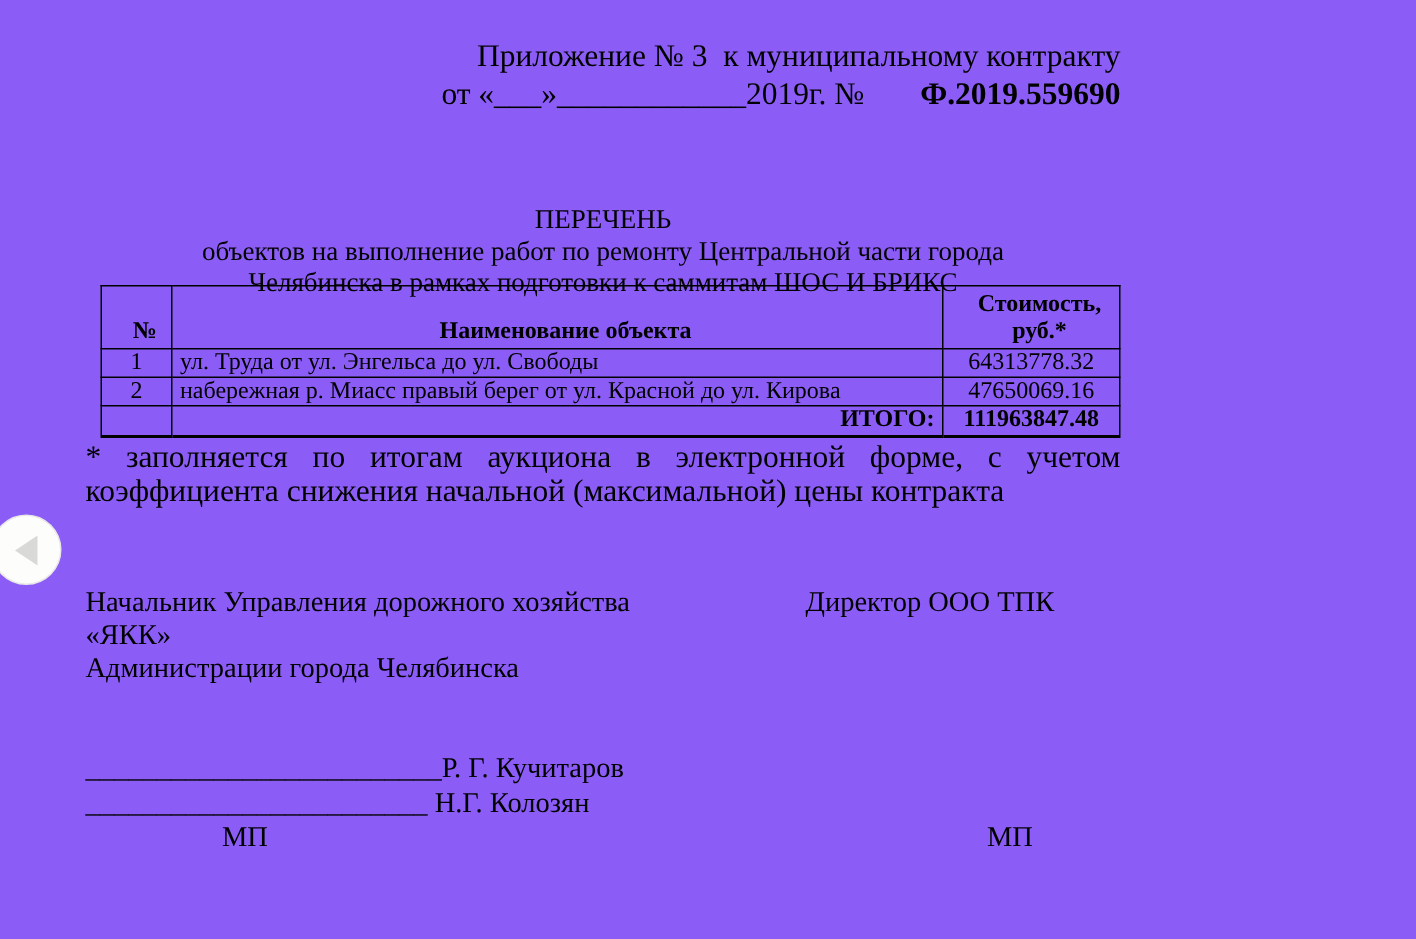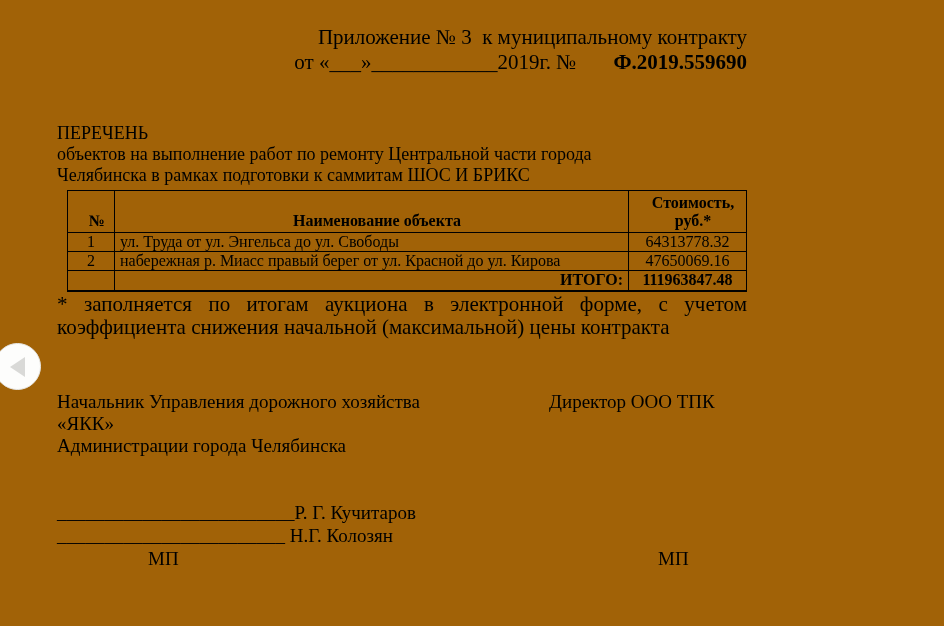--- a/index.html
+++ b/index.html
@@ -1,27 +1,27 @@
 <!DOCTYPE html>
 <html><head>
 <meta charset="utf-8">
 <style>
   * { margin: 0; padding: 0; box-sizing: border-box; }
   html, body { width: 944px; height: 626px; background: #ffffff; overflow: hidden; }
   body { font-family: "Liberation Serif", "DejaVu Serif", serif; color: #000; position: relative; }
-  .page { position: absolute; left: 0; top: 0; width: 944px; height: 626px; background: #a16207; }
+  .page { position: absolute; left: 0; top: 0; width: 944px; height: 626px; background: #8b5cf6; }
   .pre { white-space: pre-wrap; }
 
   
   .doc-header { position: absolute; top: 25px; left: 260px; width: 487px; text-align: right;
                 font-size: 21px; line-height: 25px; }
   .doc-header .bold { font-weight: bold; margin-left: 32px; }
 
   
-  .doc-title { position: absolute; top: 123px; left: 57px; width: 690px; text-align: left;
+  .doc-title { position: absolute; top: 136px; left: 57px; width: 690px; text-align: center;
                font-size: 18px; line-height: 21px; }
 
   
   .obj-table { position: absolute; top: 190px; left: 67px; border-collapse: collapse;
                font-size: 16px; line-height: 18px; }
   .obj-table td, .obj-table th { border: 1px solid #000; padding: 0 5px; }
   .obj-table .hdr td { font-weight: bold; text-align: center; vertical-align: bottom;
                         height: 42px; padding-bottom: 2px; padding-left: 16px; }
   .obj-table .c-num  { width: 47px;  text-align: center; }
   .obj-table .c-name { width: 514px; font-family: Liberation Serif, serif; }
@@ -34,21 +34,21 @@
 
   
   .footnote { position: absolute; top: 293px; left: 57px; width: 690px;
               font-size: 21px; line-height: 23px; }
   .footnote .just { text-align: justify; text-align-last: justify; }
 
   
   .signatories { position: absolute; top: 391px; left: 57px; width: 690px;
                  font-size: 19px; line-height: 22px; }
   .signatories .row1 { position: relative; }
-  .signatories .right-title { position: absolute; left: 492px; top: 0; }
+  .signatories .right-title { position: absolute; left: 480px; top: 0; }
 
   
   .sign-lines { position: absolute; top: 501px; left: 57px; width: 690px;
                 font-size: 19px; line-height: 23px; }
   .sign-lines .stamps { position: relative; height: 23px; }
   .sign-lines .mp-left  { position: absolute; left: 91px;  top: 0; }
   .sign-lines .mp-right { position: absolute; left: 601px; top: 0; }
 
   
   .nav-prev { position: absolute; left: -6px; top: 343px; width: 47px; height: 47px;

